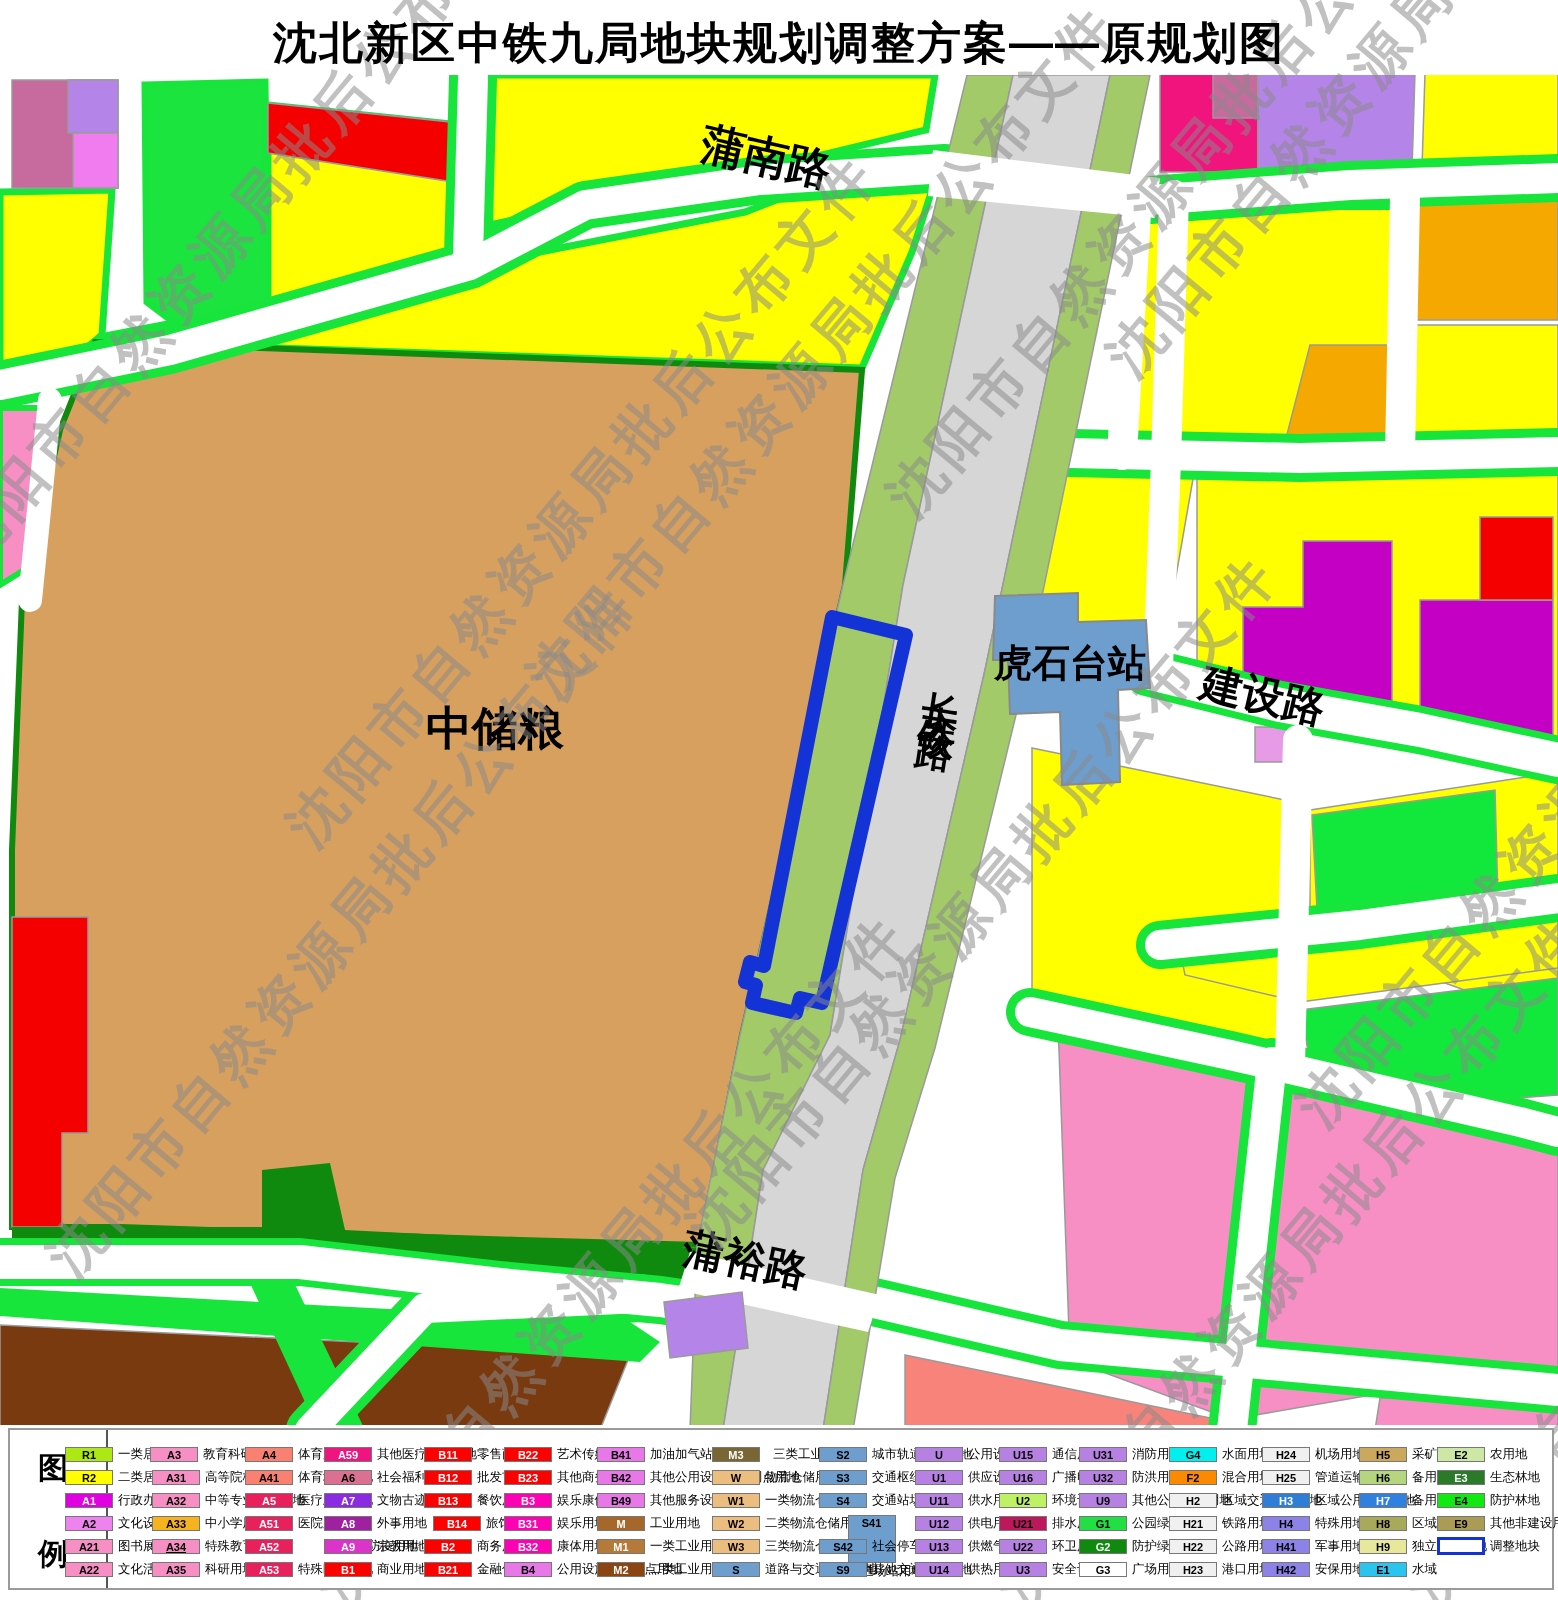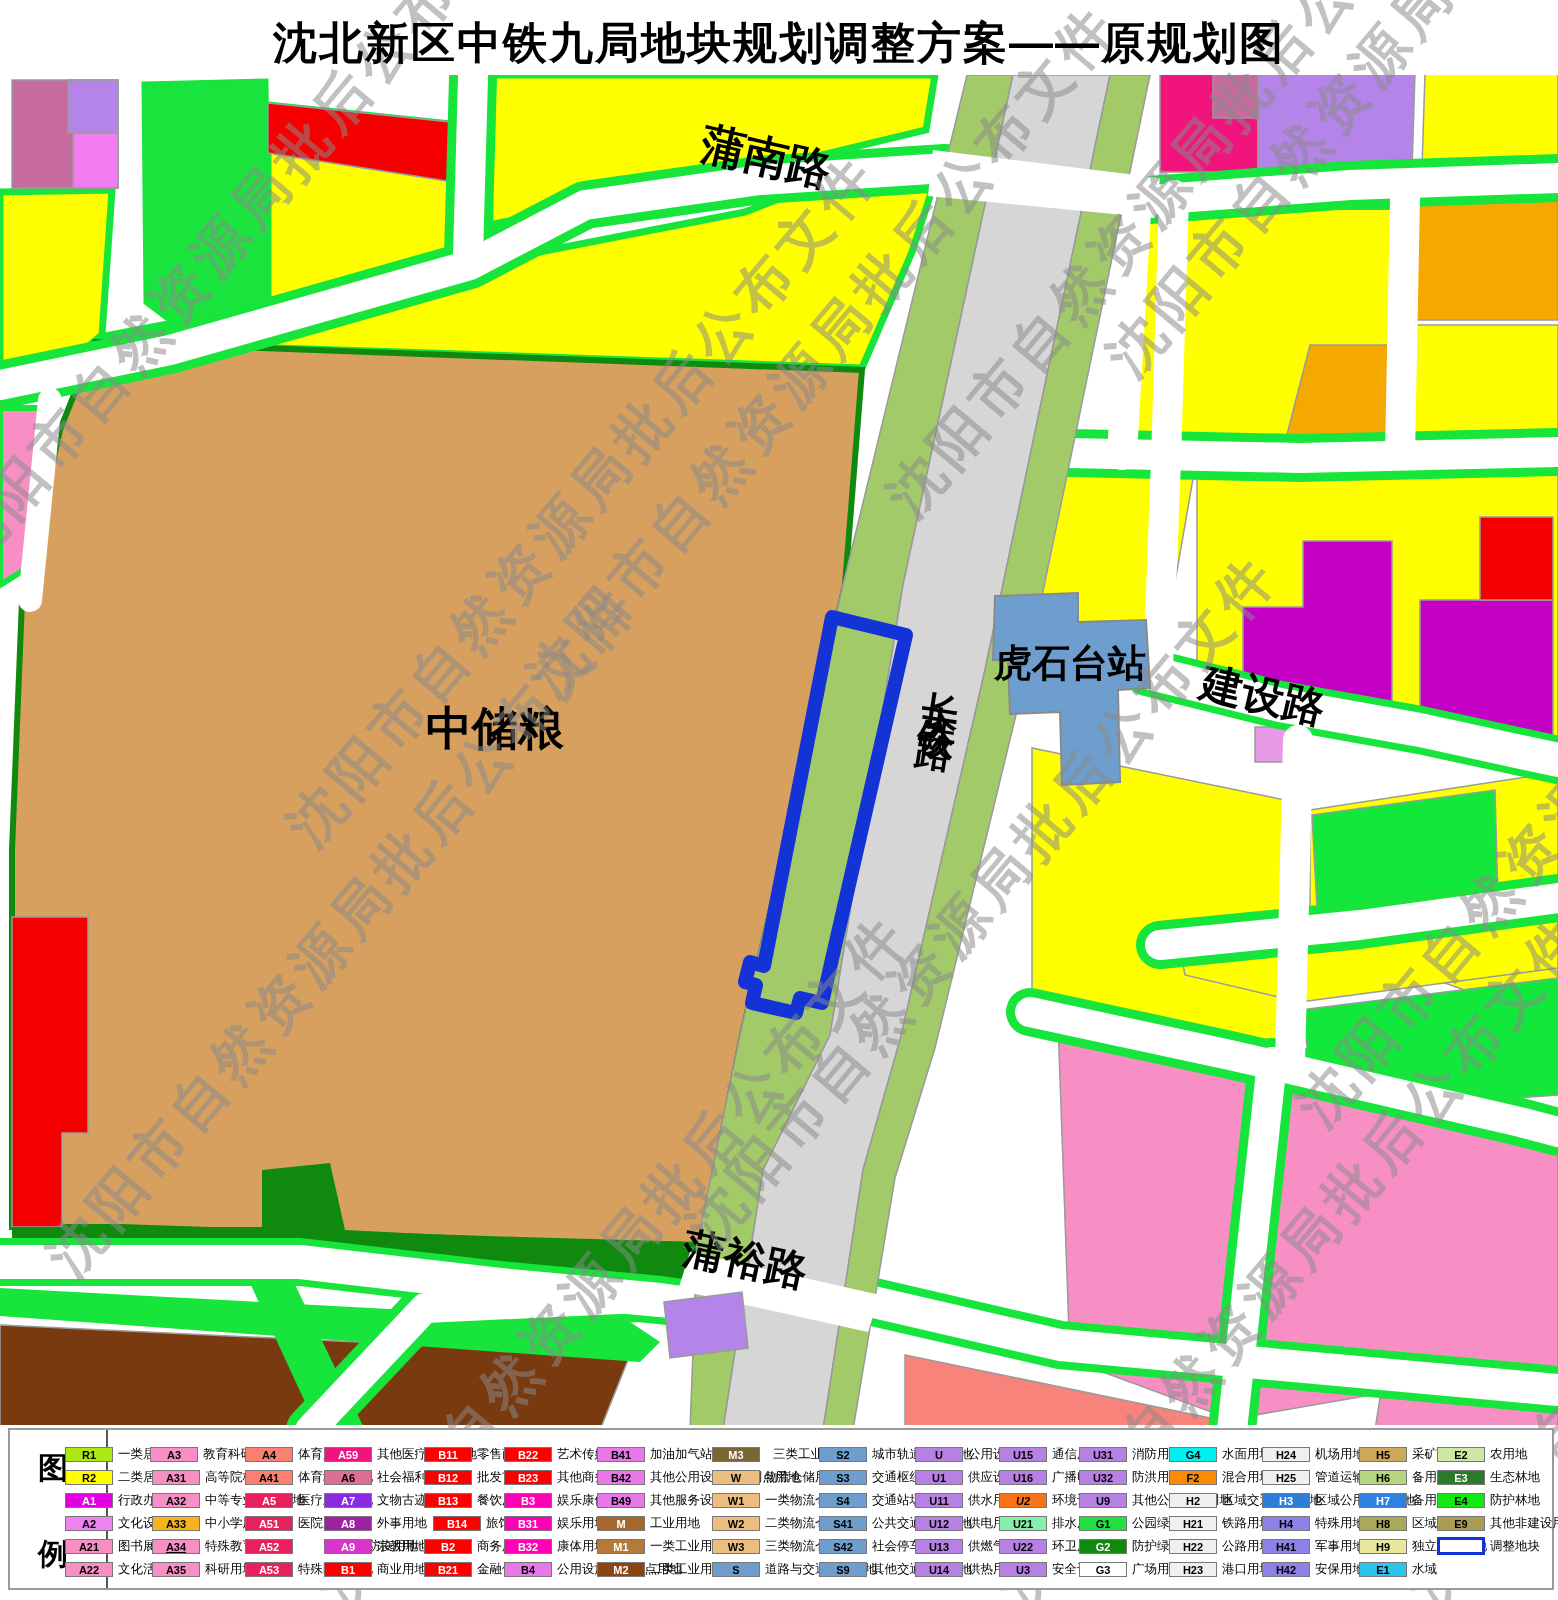--- a/index.html
+++ b/index.html
@@ -361,21 +361,21 @@
         <span class="lg-label">城市轨道交通用地</span>
       </div>
       <div class="lg-item" style="left: 809px; top: 39px;">
         <span class="lg-swatch" style="background: rgb(109, 158, 206); color: rgb(0, 0, 0);">S3</span>
         <span class="lg-label">交通枢纽用地</span>
       </div>
       <div class="lg-item" style="left: 809px; top: 62px;">
         <span class="lg-swatch" style="background: rgb(109, 158, 206); color: rgb(0, 0, 0);">S4</span>
         <span class="lg-label">交通站场用地</span>
       </div>
-      <div class="lg-item" style="left: 809px; top: 85px;">
+      <div class="lg-item" style="left: 809px; top: 85px; flex-direction: column;">
         <span class="lg-swatch" style="background: rgb(109, 158, 206); color: rgb(0, 0, 0);">S41</span>
         <span class="lg-label">公共交通场站用地</span>
       </div>
       <div class="lg-item" style="left: 809px; top: 108px;">
         <span class="lg-swatch" style="background: rgb(109, 158, 206); color: rgb(0, 0, 0);">S42</span>
         <span class="lg-label">社会停车场用地</span>
       </div>
       <div class="lg-item" style="left: 809px; top: 131px;">
         <span class="lg-swatch" style="background: rgb(109, 158, 206); color: rgb(0, 0, 0);">S9</span>
         <span class="lg-label">其他交通设施用地</span>
@@ -406,25 +406,25 @@
       </div>
       <div class="lg-item" style="left: 989px; top: 16px;">
         <span class="lg-swatch" style="background: rgb(183, 129, 228); color: rgb(0, 0, 0);">U15</span>
         <span class="lg-label">通信用地</span>
       </div>
       <div class="lg-item" style="left: 989px; top: 39px;">
         <span class="lg-swatch" style="background: rgb(183, 129, 228); color: rgb(0, 0, 0);">U16</span>
         <span class="lg-label">广播电视用地</span>
       </div>
       <div class="lg-item" style="left: 989px; top: 62px;">
-        <span class="lg-swatch" style="background: #f97316; color: rgb(0, 0, 0); font-style: italic;">U2</span>
+        <span class="lg-swatch" style="background: #bef264; color: rgb(0, 0, 0);">U2</span>
         <span class="lg-label">环境设施用地</span>
       </div>
       <div class="lg-item" style="left: 989px; top: 85px;">
-        <span class="lg-swatch" style="background: #86efac; color: rgb(0, 0, 0);">U21</span>
+        <span class="lg-swatch" style="background: #be185d; color: rgb(0, 0, 0);">U21</span>
         <span class="lg-label">排水用地</span>
       </div>
       <div class="lg-item" style="left: 989px; top: 108px;">
         <span class="lg-swatch" style="background: rgb(183, 129, 228); color: rgb(0, 0, 0);">U22</span>
         <span class="lg-label">环卫用地</span>
       </div>
       <div class="lg-item" style="left: 989px; top: 131px;">
         <span class="lg-swatch" style="background: rgb(183, 129, 228); color: rgb(0, 0, 0);">U3</span>
         <span class="lg-label">安全设施用地</span>
       </div>

